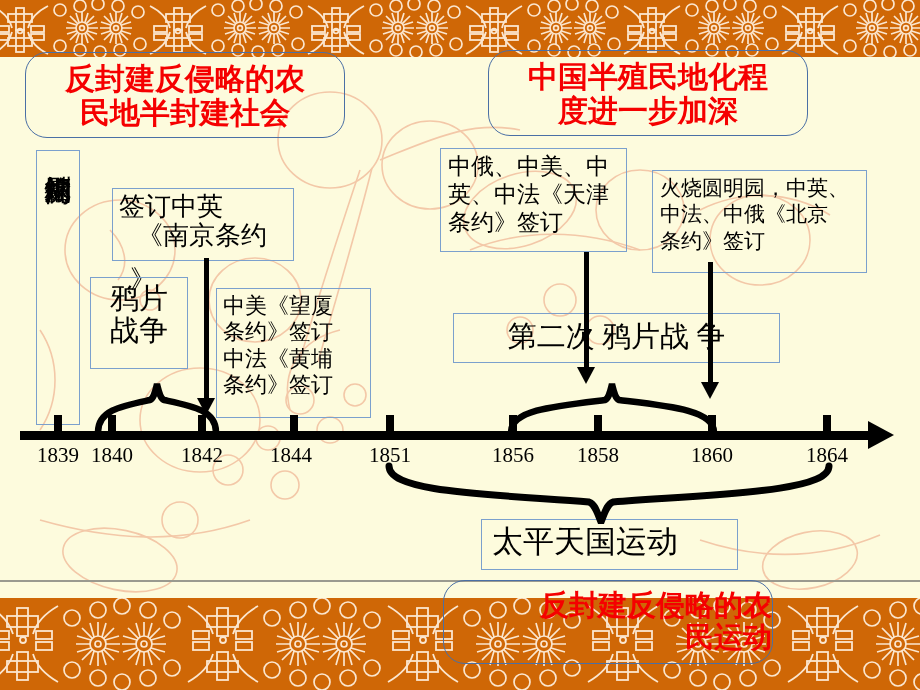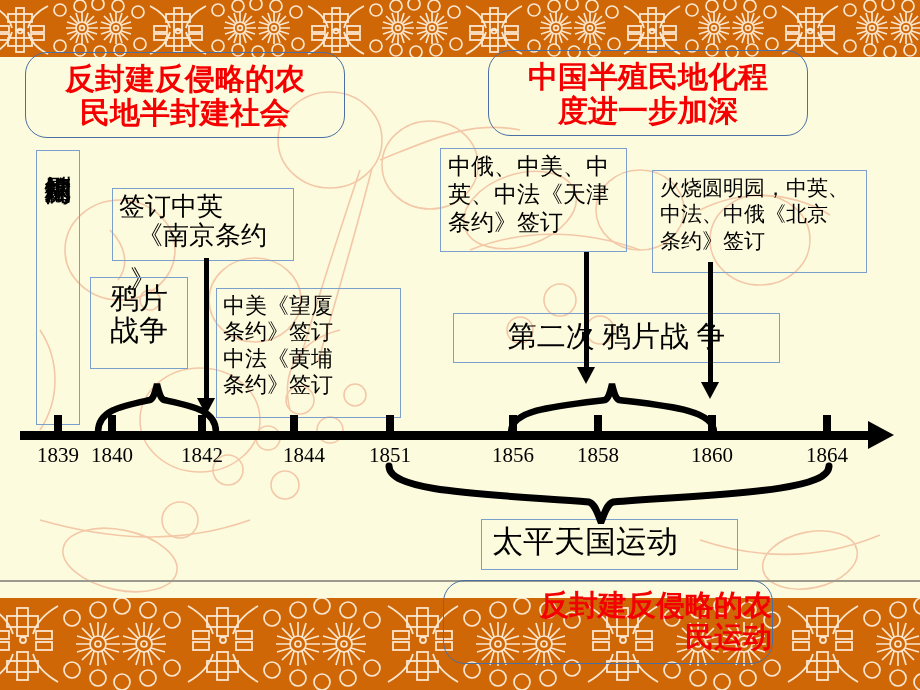--- a/index.html
+++ b/index.html
@@ -255,21 +255,21 @@
     <div>签订中英</div>
     <div style="text-indent:18px;">《南京条约</div>
   </div>
   <div style="position:absolute;left:130px;top:262px;font-size:26px;color:#000;">》</div>
 
   <div class="sbox" style="left:90px;top:277px;width:98px;height:92px;font-size:29px;padding:4px 8px;text-align:center;">
     <div>鸦片</div>
     <div>战争</div>
   </div>
 
-  <div class="sbox" style="left:216px;top:288px;width:185px;height:130px;font-size:22px;padding:4px 6px;line-height:1.2;">
+  <div class="sbox" style="left:216px;top:288px;width:155px;height:130px;font-size:22px;padding:4px 6px;line-height:1.2;">
     <div>中美《望厦</div>
     <div>条约》签订</div>
     <div>中法《黄埔</div>
     <div>条约》签订</div>
   </div>
 
   <div class="sbox" style="left:440px;top:148px;width:187px;height:104px;font-size:23px;padding:4px 7px;line-height:1.22;">
     <div>中俄、中美、中</div>
     <div>英、中法《天津</div>
     <div>条约》签订</div>
@@ -325,21 +325,21 @@
       <div class="tick" style="left: 386px;"></div>
       <div class="tick" style="left: 509px;"></div>
       <div class="tick" style="left: 594px;"></div>
       <div class="tick" style="left: 708px;"></div>
       <div class="tick" style="left: 823px;"></div>
     </div>
   <div id="yearlabels">
       <div class="yearlbl" style="left: 58px;">1839</div>
       <div class="yearlbl" style="left: 112px;">1840</div>
       <div class="yearlbl" style="left: 202px;">1842</div>
-      <div class="yearlbl" style="left: 304px;">1844</div>
+      <div class="yearlbl" style="left: 291px;">1844</div>
       <div class="yearlbl" style="left: 390px;">1851</div>
       <div class="yearlbl" style="left: 513px;">1856</div>
       <div class="yearlbl" style="left: 598px;">1858</div>
       <div class="yearlbl" style="left: 712px;">1860</div>
       <div class="yearlbl" style="left: 827px;">1864</div>
     </div>
 
 </div>
 
 </body></html>

